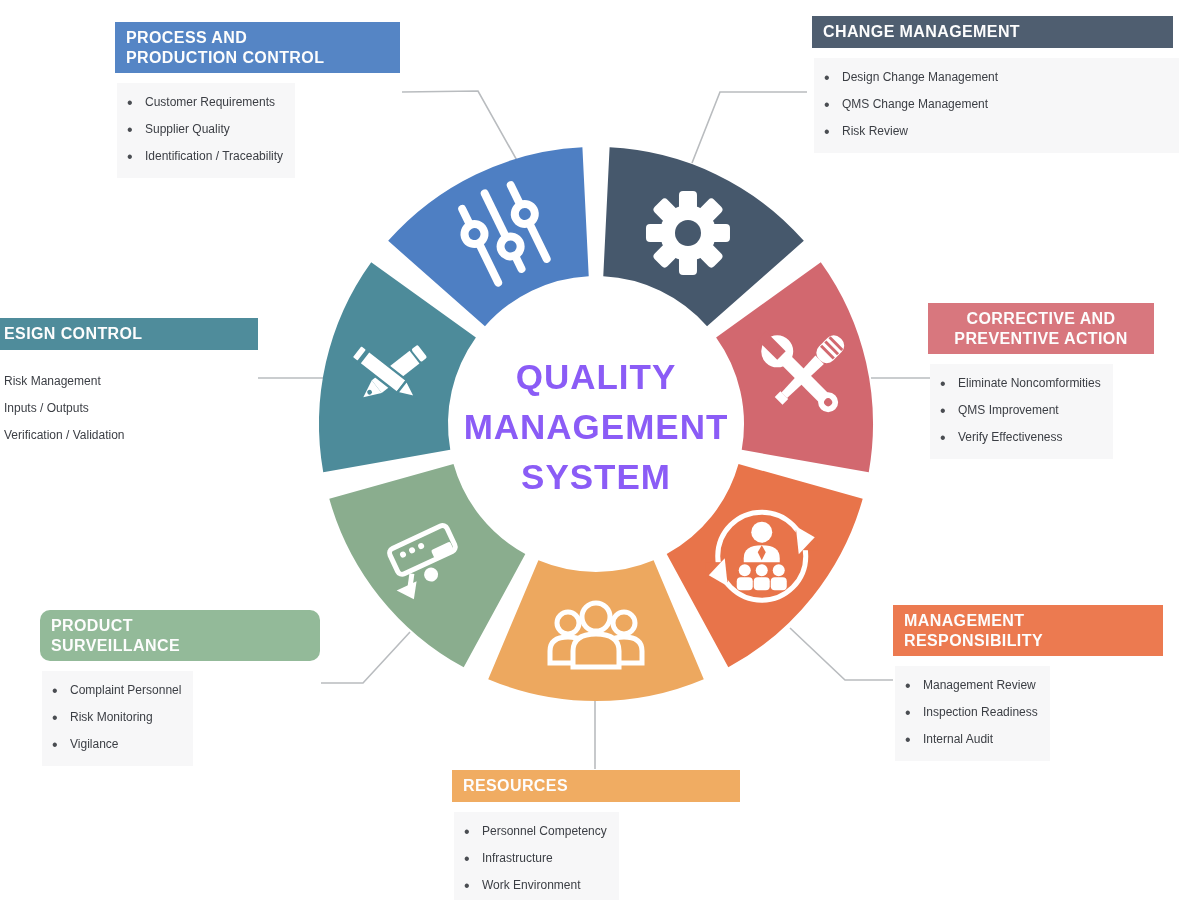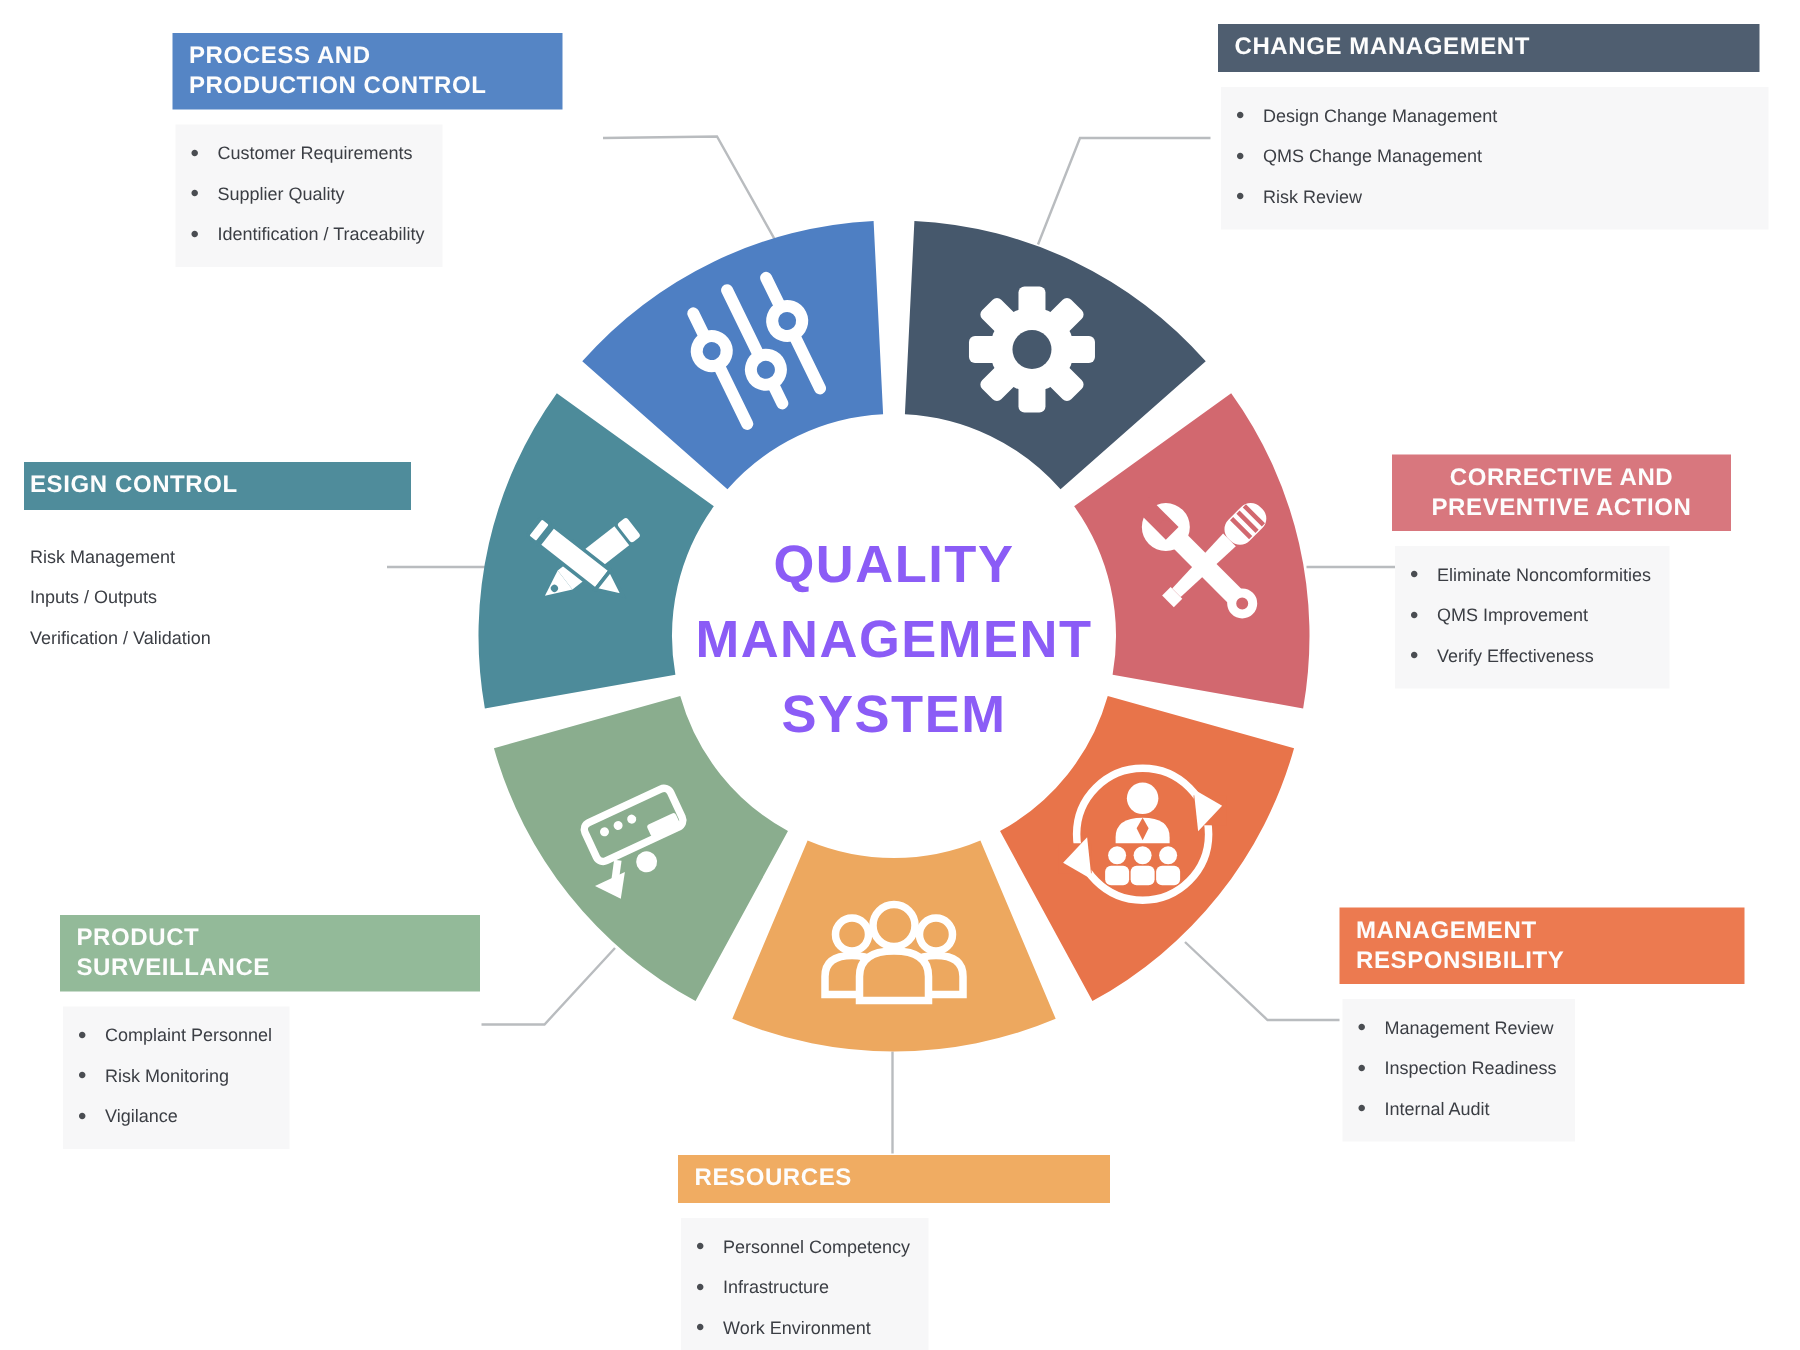--- a/index.html
+++ b/index.html
@@ -30,27 +30,27 @@
     font-size:12px;line-height:27px;color:#3b3e44;
   }
   .callout li::before{
     content:"\2022";position:absolute;left:2px;top:0;color:#4a4d52;font-size:16px;
   }
   .callout ul.no-dots{padding-left:0;margin-left:0;background:transparent;}
   .callout ul.no-dots li{padding-left:0;}
   .callout ul.no-dots li::before{content:none;}
 
   #c-process{left:115px;top:22px;width:310px;}
-  #c-process .hdr{width:260px;}
+  #c-process .hdr{width:285px;}
   #c-change{left:812px;top:16px;width:388px;}
   #c-change .hdr{width:361px;}
   #c-change ul{min-width:345px;}
   #c-corrective{left:928px;top:303px;width:272px;}
   #c-corrective .hdr{width:226px;text-align:center;}
-  #c-design{left:0px;top:308px;width:285px;padding-left:16px;}
+  #c-design{left:0px;top:318px;width:285px;}
   #c-design .hdr{width:258px;padding-left:4px;}
   #c-design ul{margin-top:12px;padding-left:4px;}
   #c-product{left:40px;top:610px;width:300px;}
   #c-product .hdr{width:280px;}
   #c-mgmtresp{left:893px;top:605px;width:307px;}
   #c-mgmtresp .hdr{width:270px;}
   #c-resources{left:452px;top:770px;width:300px;}
   #c-resources .hdr{width:288px;}
 </style>
 </head>
@@ -224,21 +224,21 @@
   <div class="hdr" style="background: rgb(216, 119, 126);">CORRECTIVE AND
 PREVENTIVE ACTION</div>
   <ul>
       <li>Eliminate Noncomformities</li>
       <li>QMS Improvement</li>
       <li>Verify Effectiveness</li>
     </ul>
 </div>
 
 <div class="callout" id="c-product">
-  <div class="hdr" style="background: rgb(147, 186, 153);">PRODUCT
+  <div class="hdr" style="background: rgb(147, 186, 153); border-radius: 10px;">PRODUCT
 SURVEILLANCE</div>
   <ul>
       <li>Complaint Personnel</li>
       <li>Risk Monitoring</li>
       <li>Vigilance</li>
     </ul>
 </div>
 
 <div class="callout" id="c-mgmtresp">
   <div class="hdr" style="background: rgb(236, 122, 80);">MANAGEMENT

